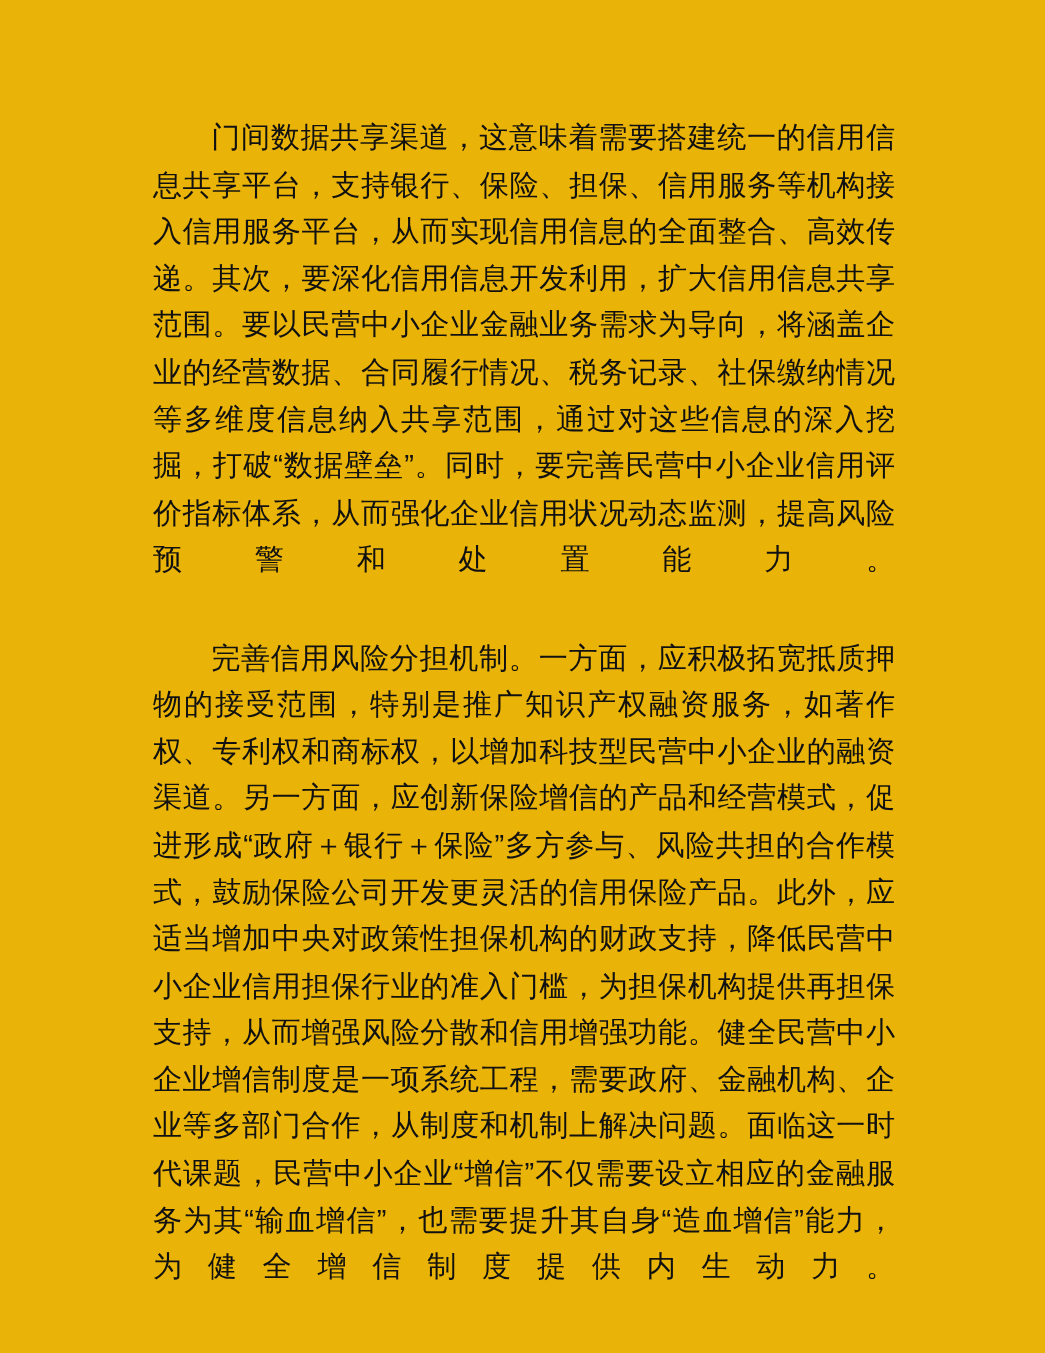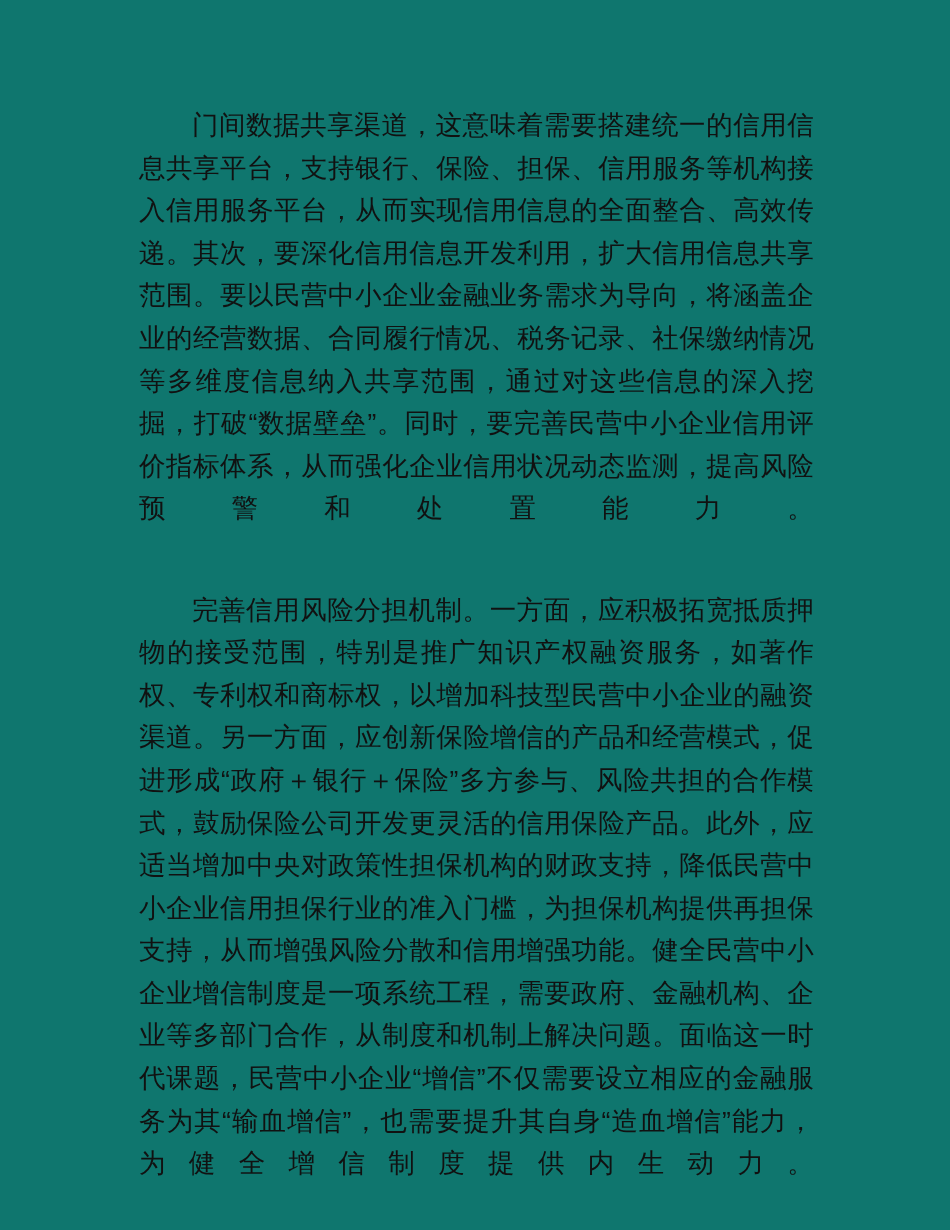--- a/index.html
+++ b/index.html
@@ -5,21 +5,21 @@
   html, body {
     margin: 0;
     padding: 0;
     background: #ffffff;
   }
 
   .page {
     position: relative;
     width: 950px;
     height: 1230px;
-    background: #0f766e;
+    background: #eab308;
     margin: 0 auto;
     overflow: hidden;
     box-sizing: border-box;
   }
 
   .text-block {
     position: absolute;
     left: 139px;
     top: 104px;
     width: 675px;
@@ -33,21 +33,21 @@
     color: #111111;
     text-align: justify;
     text-justify: inter-character;
     text-indent: 53px;
     letter-spacing: 0.15px;
     font-weight: 400;
     -webkit-font-smoothing: antialiased;
   }
 
   .para + .para {
-    margin-top: 16px;
+    margin-top: 4px;
   }
 
   
   .para::after {
     content: "";
     display: inline-block;
     width: 100%;
   }
 </style>
 </head>

